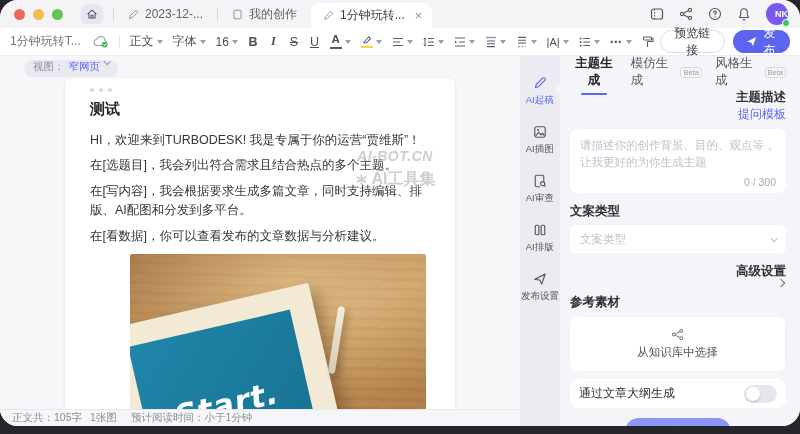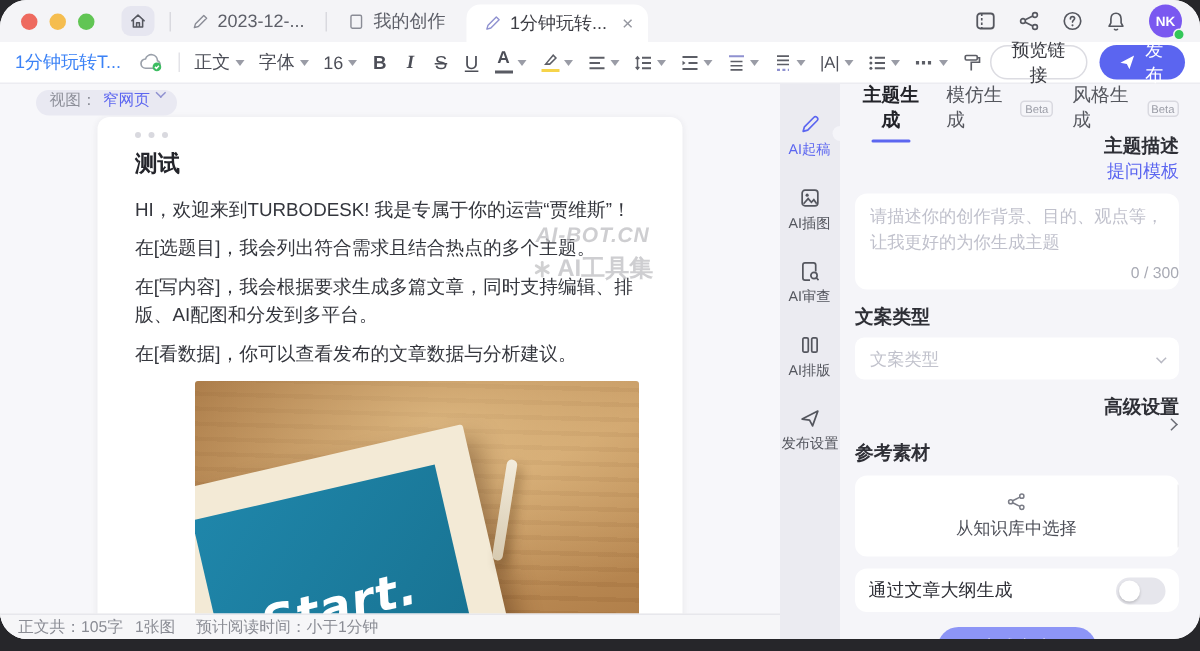--- a/index.html
+++ b/index.html
@@ -32,34 +32,34 @@
   }
   .tb-tab .ticon { color:#8a8c96; display:flex; }
   .tb-tab.active {
     background:#fff; border-radius:9px 9px 0 0; margin-top:3px; color:#3c3d44; padding:0 10px 0 12px;
   }
   .tab-close { color:#9698a1; font-size:13px; line-height:1; margin-left:4px; cursor:default; }
   .tb-spacer { flex:1; }
   .tb-right { display:flex; align-items:center; gap:15px; padding-right:12px; color:#55575f; }
   .avatar {
     width:22px; height:22px; border-radius:50%; background:var(--avatar,#7a58f0);
-    color:#fff; font-size:9px; font-weight:bold; display:flex; align-items:center; justify-content:center;
+    color:#fff; font-size:9px; font-weight:bold; display:flex; align-items:center; justify-content:flex-end;
     position:relative;
   }
   .presence {
     position:absolute; right:-2px; bottom:-2px; width:8px; height:8px; border-radius:50%;
     background:var(--status-green,#34c759); border:1.5px solid #f4f4f7;
   }
 
   
   .toolbar {
     height:28px; background:#fff; border-bottom:1px solid #ececf1; flex-shrink:0;
     display:flex; align-items:center; padding:0 10px; gap:2px; color:#4c4e57;
   }
-  .doc-title { font-size:12px; color:#3b82f6; margin-right:6px; white-space:nowrap; }
+  .doc-title { font-size:12px; color:#737373; margin-right:6px; white-space:nowrap; }
   .tool {
     display:flex; align-items:center; gap:3px; padding:0 4px; height:22px; border-radius:4px;
     font-size:12px; color:#4c4e57; white-space:nowrap;
   }
   .tool.letter { font-size:12.5px; font-weight:bold; width:20px; justify-content:center; }
   .tool.letter.it { font-style:italic; font-family:"Liberation Serif","DejaVu Serif",serif; }
   .tool.letter.st { text-decoration:line-through; font-weight:normal; }
   .tool.letter.un { text-decoration:underline; font-weight:normal; }
   .caret {
     width:0; height:0; border-left:3.5px solid transparent; border-right:3.5px solid transparent;
@@ -168,21 +168,21 @@
   .row-between { display:flex; justify-content:space-between; align-items:flex-end;flex-direction:column; }
   .plabel { font-size:12.5px; font-weight:bold; color:#2e2f36; }
   .link { color:var(--accent,#5c66f0); font-size:12px; }
   .topic-row { margin:6px 0 6px; }
   .textarea-card { position:relative; background:#fff; border-radius:8px; height:64px; margin-bottom:0; }
   .textarea-card textarea {
     width:100%; height:44px; border:none; outline:none; resize:none; background:transparent;
     font-family:inherit; font-size:11.5px; color:#3a3b42; padding:8px 10px 0; line-height:1.5;
   }
   .textarea-card textarea::placeholder { color:#c0c1cc; }
-  .char-count { position:absolute; right:0; bottom:5px; font-size:10.5px; color:#a8aab4; }
+  .char-count { position:absolute; right:10px; bottom:5px; font-size:10.5px; color:#a8aab4; }
   .type-label { margin:10px 0 5px; }
   .select {
     height:28px; background:#fff; border-radius:6px; display:flex; align-items:center;
     justify-content:space-between; padding:0 10px; color:#c1c2cc; font-size:11.5px;
   }
   .select .chev-down { border-color:#b9bac4; }
   .advanced-row { margin:10px 0 8px; }
   .chev-right {
     width:6px; height:6px; border-right:1.4px solid #6b6d76; border-bottom:1.4px solid #6b6d76;
     transform:rotate(-45deg); margin-right:2px;

